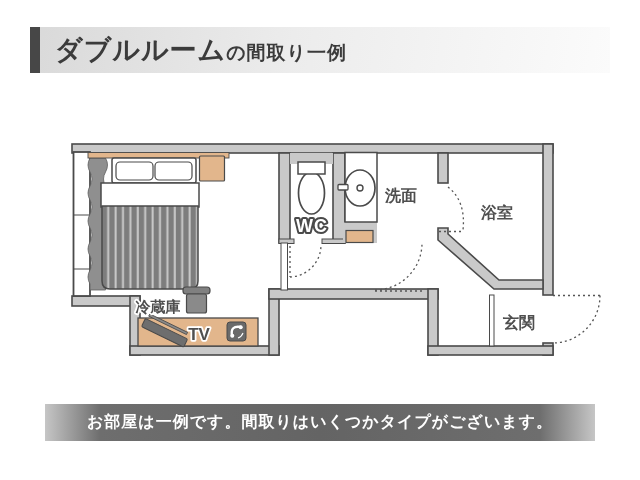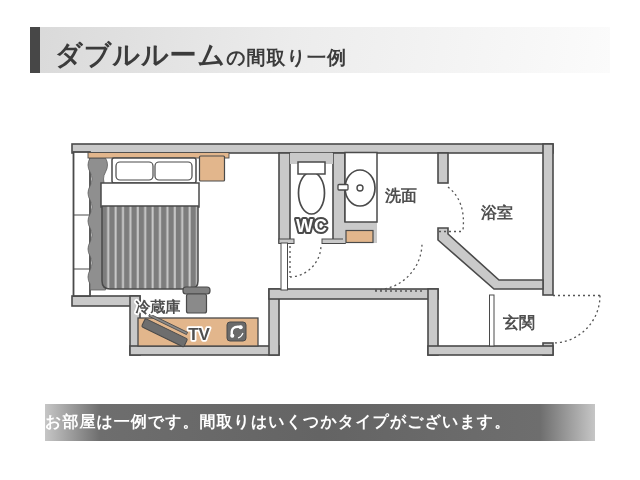--- a/index.html
+++ b/index.html
@@ -1,30 +1,30 @@
 <!DOCTYPE html>
 <html><head>
 <meta charset="utf-8">
 <style>
   html,body{margin:0;padding:0;background:#ffffff;}
   .stage{position:relative;width:640px;height:480px;background:#ffffff;overflow:hidden;
          font-family:"Liberation Sans","DejaVu Sans",sans-serif;}
   
   .titlebar{position:absolute;left:30px;top:27px;width:580px;height:46px;
     background:linear-gradient(100deg,#d9d9d9 0%,#ececec 45%,#fbfbfb 100%);
-    display:flex;align-items:flex-end;}
+    display:flex;align-items:center;}
   .titlebar .accent{width:10px;height:46px;background:#474747;flex:0 0 auto;}
   .titletext{margin-left:15px;display:flex;align-items:baseline;color:#3b3b3b;
     font-family:"Liberation Serif","DejaVu Serif",serif;font-weight:600;}
   .title-main{font-size:27px;letter-spacing:1px;}
   .title-sub{font-size:19px;letter-spacing:1px;margin-top:8px;}
   
   .footerbar{position:absolute;left:45px;top:404px;width:550px;height:37px;
     background:linear-gradient(to right,#c6c6c6 0%,#6e6e6e 10%,#646464 50%,#6e6e6e 90%,#c6c6c6 100%);
-    display:flex;align-items:center;}
+    display:flex;align-items:center;justify-content:center;}
   .footerbar span{color:#ffffff;font-size:16px;letter-spacing:1px;
     font-family:"Liberation Serif","DejaVu Serif",serif;font-weight:600;}
   
   svg{position:absolute;left:0;top:0;}
   .wall{fill:#c9c9c9;stroke:#4a4a4a;stroke-width:1.6;}
   .thinwall{fill:#c9c9c9;stroke:#4a4a4a;stroke-width:1;}
   .white{fill:#ffffff;stroke:#4a4a4a;}
   .tan{fill:#e2b68c;stroke:#4a4a4a;}
   .dash{fill:none;stroke:#555555;stroke-width:1.3;stroke-dasharray:2 3;}
   .lbl{font-family:"Liberation Sans","DejaVu Sans",sans-serif;font-weight:bold;

